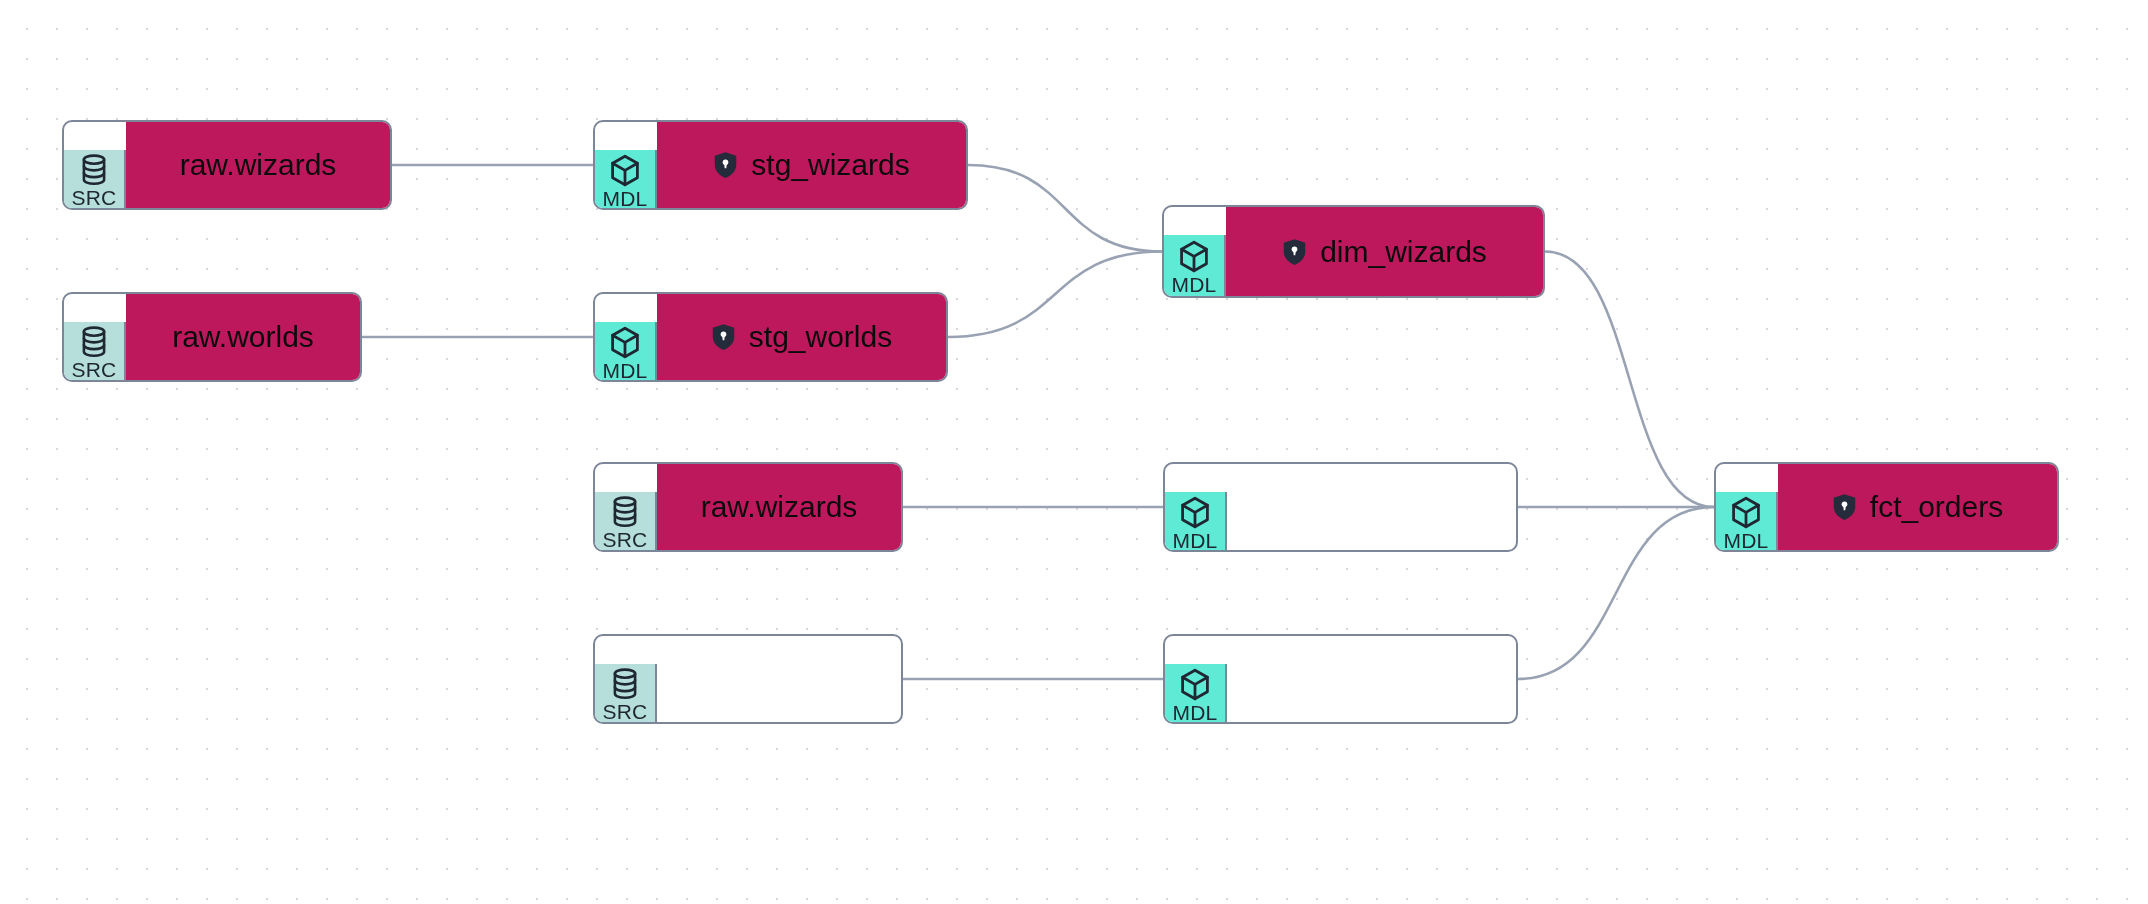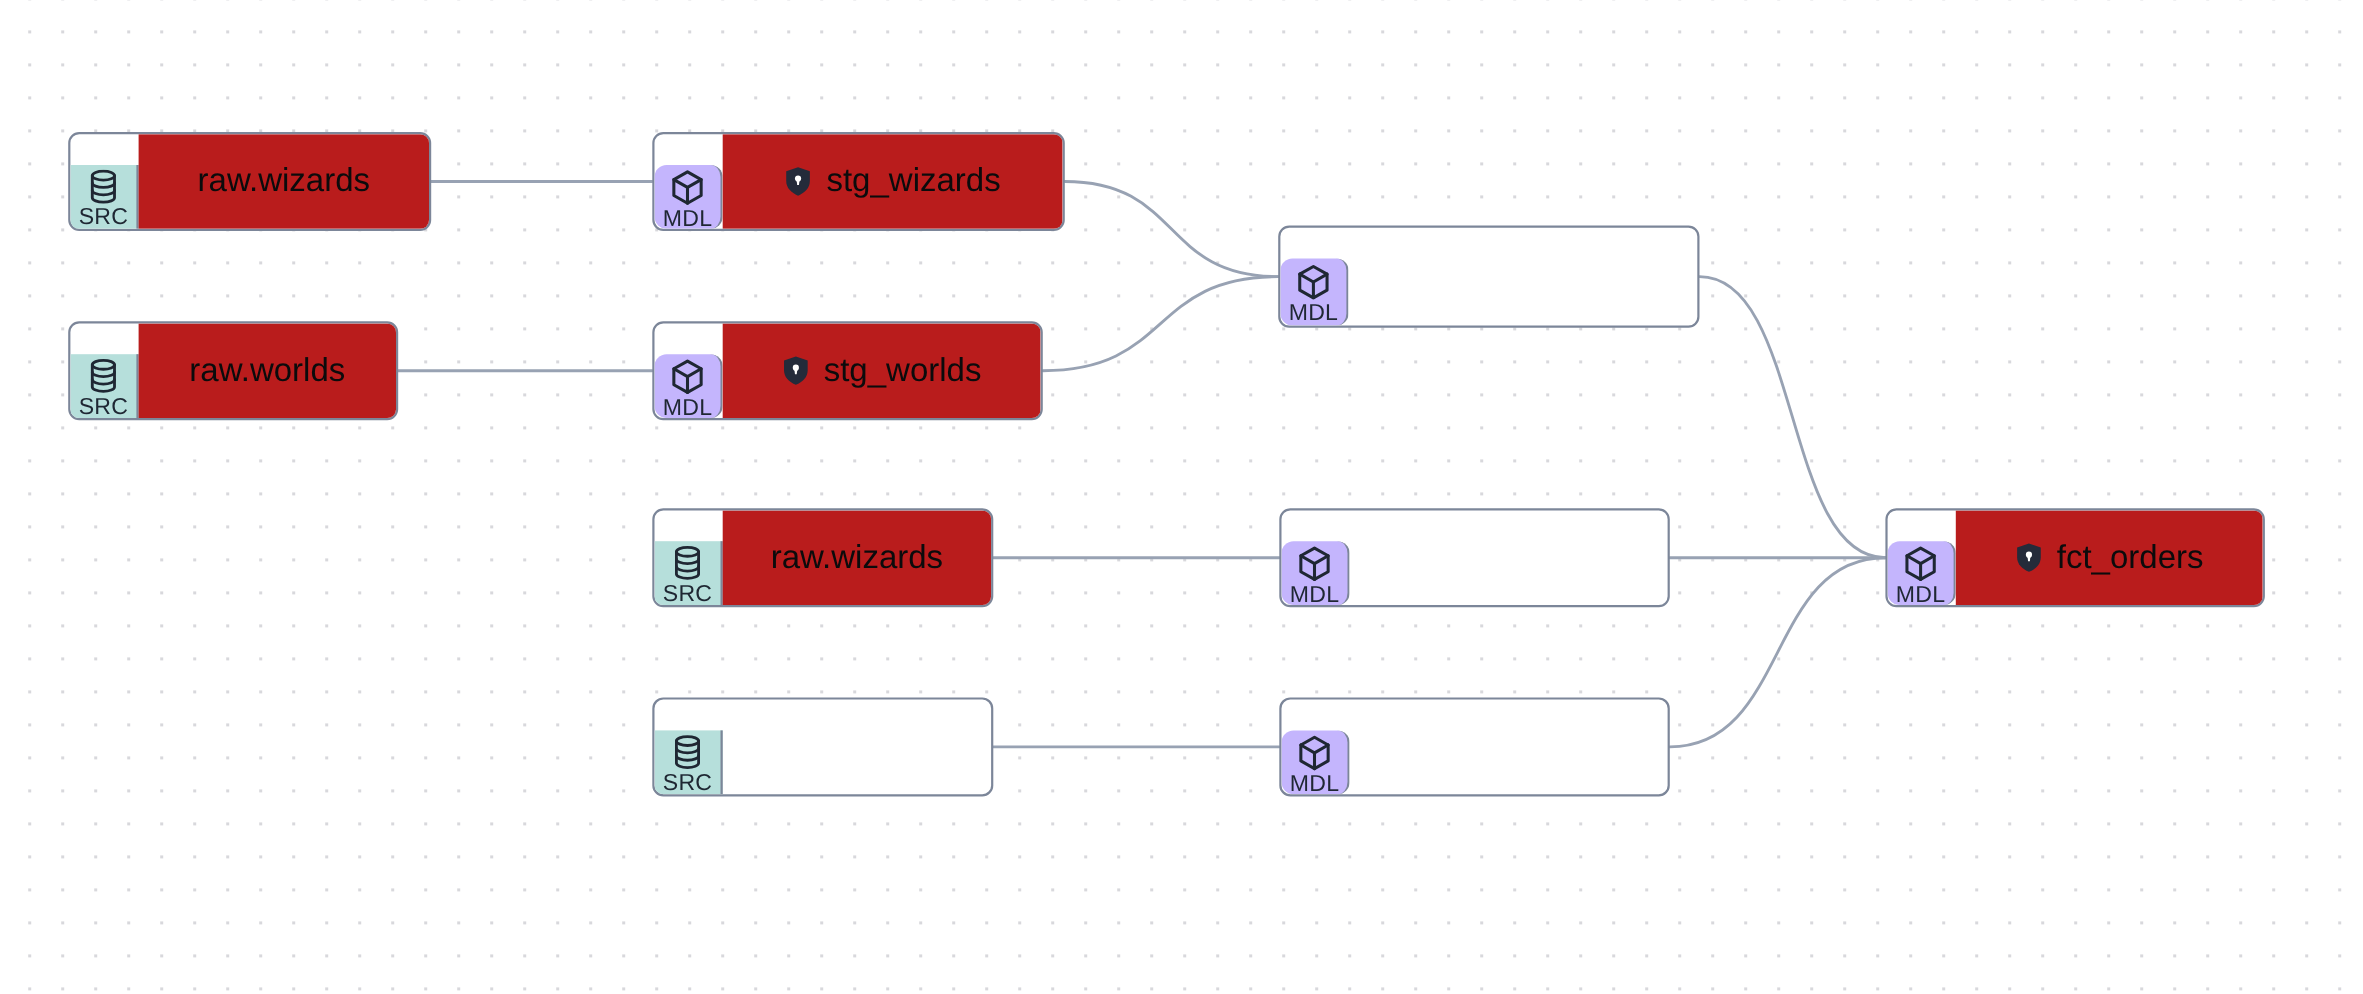--- a/index.html
+++ b/index.html
@@ -45,39 +45,39 @@
     flex-direction: column;
     align-items: center;
     justify-content: center;
     gap: 1px;
     border-right: 2px solid #7c8699;
     box-sizing: border-box;
     padding-top: 4px;
     margin-top: 28px;
   }
   .node-badge.src { background: #b6dfdb; }
-  .node-badge.mdl { background: #c4b5fd; border-radius: 11px; }
+  .node-badge.mdl { background: #5eead4; }
   .badge-icon {
     display: block;
     line-height: 0;
   }
   .badge-text {
     font-size: 21px;
     color: #1f2733;
     letter-spacing: 0.2px;
     line-height: 1;
   }
   .node-body {
     flex: 1 1 auto;
     display: flex;
     align-items: center;
     justify-content: center;
     gap: 13px;
     padding: 0 18px;
-    background: #b91c1c;
+    background: #be185d;
   }
   .node-label {
     font-size: 30px;
     color: #0b0b0c;
     white-space: nowrap;
     line-height: 1;
   }
   .shield-icon {
     flex: 0 0 auto;
     display: block;
@@ -213,20 +213,28 @@
       </div>
       <div class="node" style="left: 1162px; top: 205px; width: 383px; height: 93px;">
         <div class="node-badge mdl">
           <span class="badge-icon"><svg width="32" height="33" viewBox="0 0 24 25" fill="none" stroke="#1f2733" stroke-width="2.1" stroke-linecap="round" stroke-linejoin="round">
               <path d="M12 1.7 21.4 7v11L12 23.3 2.6 18V7z"></path>
               <path d="M2.6 7 12 12.4 21.4 7"></path>
               <path d="M12 12.4V23.3"></path>
             </svg></span>
           <span class="badge-text">MDL</span>
         </div>
+        <div class="node-body">
+          <span class="shield-icon"><svg width="25" height="28" viewBox="0 0 20 22">
+              <path d="M10 0.7 18.6 3.6v7.1c0 5.0-3.6 8.6-8.6 10.6C5 19.3 1.4 15.7 1.4 10.7V3.6z" fill="#242b3a"></path>
+              <circle cx="10" cy="8.8" r="2.25" fill="#ffffff"></circle>
+              <path d="M8.85 9.2h2.3l-0.5 4.3h-1.3z" fill="#ffffff"></path>
+            </svg></span>
+          <span class="node-label">dim_wizards</span>
+        </div>
       </div>
       <div class="node" style="left: 1714px; top: 462px; width: 345px; height: 90px;">
         <div class="node-badge mdl">
           <span class="badge-icon"><svg width="32" height="33" viewBox="0 0 24 25" fill="none" stroke="#1f2733" stroke-width="2.1" stroke-linecap="round" stroke-linejoin="round">
               <path d="M12 1.7 21.4 7v11L12 23.3 2.6 18V7z"></path>
               <path d="M2.6 7 12 12.4 21.4 7"></path>
               <path d="M12 12.4V23.3"></path>
             </svg></span>
           <span class="badge-text">MDL</span>
         </div>

